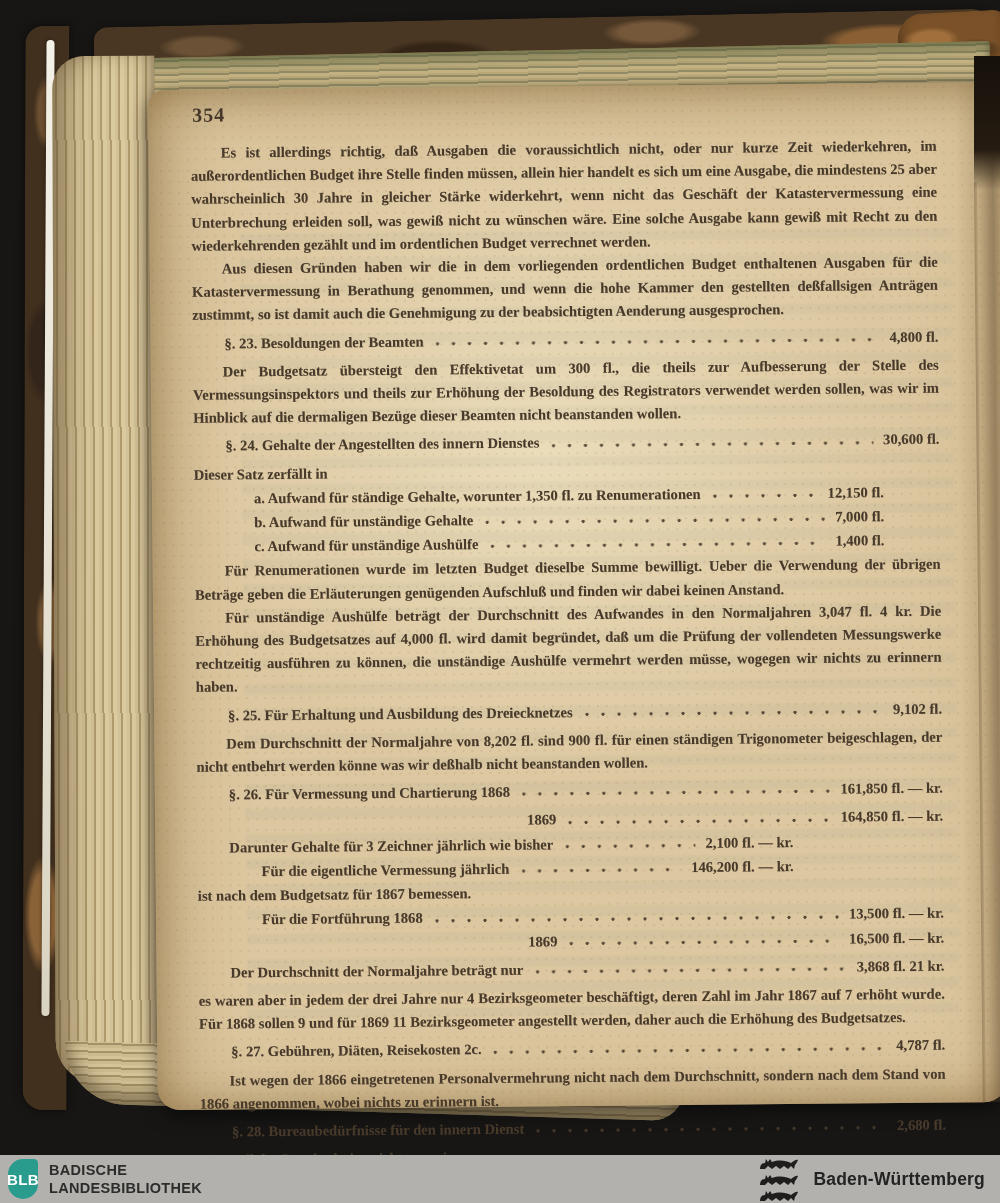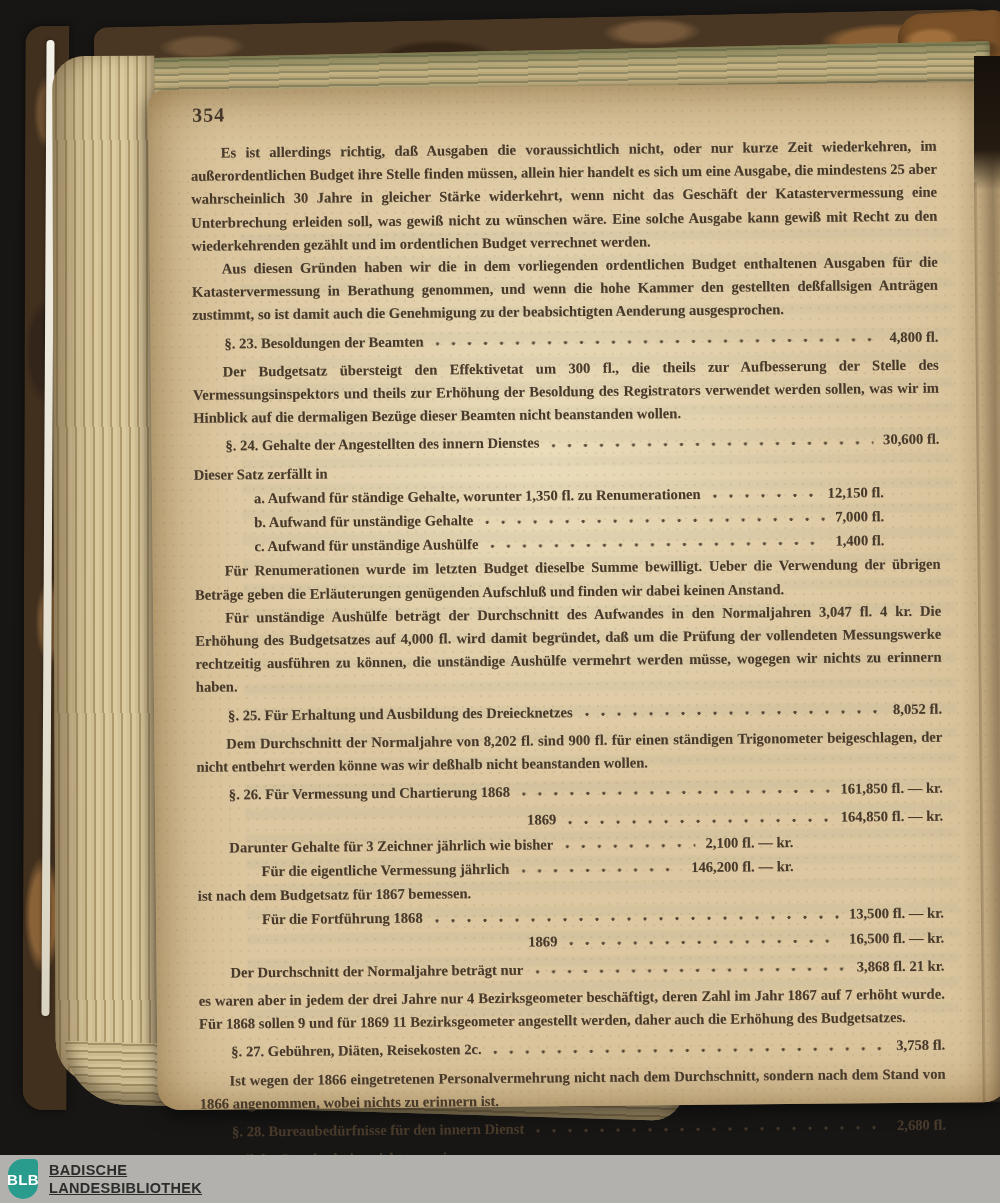--- a/index.html
+++ b/index.html
@@ -143,21 +143,21 @@
     font-family:"Liberation Sans", sans-serif;
   }
   .blb-logo{
     width:30px;height:40px;margin-left:8px;flex:0 0 auto;
     background:#2a9c8e;border-radius:18px 5px 18px 18px;
     display:flex;align-items:center;justify-content:center;
     color:#ffffff;font:700 15px "Liberation Sans", sans-serif;letter-spacing:.4px;
   }
   .library-name{
     margin-left:11px;font:700 14.5px/18px "Liberation Sans", sans-serif;
-    color:#2c2c2a;letter-spacing:.3px;text-decoration:underline;
+    color:#2c2c2a;letter-spacing:.3px;
   }
   .footer-right{margin-left:auto;margin-right:15px;display:flex;align-items:center;}
   .coa{display:block;}
   .state-name{font:700 17.5px "Liberation Sans", sans-serif;color:#232322;margin-left:10px;letter-spacing:.2px;}
 </style>
 </head>
 <body>
 
 <div class="leather-top"></div>
 <div class="leather-corner-right"></div>
@@ -201,21 +201,21 @@
         <div class="entry entry-sub">
           <span class="label">c. Aufwand für unständige Aushülfe</span>
           <span class="leader"></span>
           <span class="amount">1,400 fl.</span>
         </div>
         <p class="para">Für Renumerationen wurde im letzten Budget dieselbe Summe bewilligt. Ueber die Verwendung der übrigen Beträge geben die Erläuterungen genügenden Aufschluß und finden wir dabei keinen Anstand.</p>
         <p class="para">Für unständige Aushülfe beträgt der Durchschnitt des Aufwandes in den Normaljahren 3,047 fl. 4 kr. Die Erhöhung des Budgetsatzes auf 4,000 fl. wird damit begründet, daß um die Prüfung der vollendeten Messungswerke rechtzeitig ausführen zu können, die unständige Aushülfe vermehrt werden müsse, wogegen wir nichts zu erinnern haben.</p>
         <div class="entry entry-main">
           <span class="label">§. 25. Für Erhaltung und Ausbildung des Dreiecknetzes</span>
           <span class="leader"></span>
-          <span class="amount">8,052 fl.</span>
+          <span class="amount">9,102 fl.</span>
         </div>
         <p class="para">Dem Durchschnitt der Normaljahre von 8,202 fl. sind 900 fl. für einen ständigen Trigonometer beigeschlagen, der nicht entbehrt werden könne was wir deßhalb nicht beanstanden wollen.</p>
         <div class="entry entry-main">
           <span class="label">§. 26. Für Vermessung und Chartierung 1868</span>
           <span class="leader"></span>
           <span class="amount">161,850 fl. — kr.</span>
         </div>
         <div class="entry entry-year">
           <span class="label">1869</span>
           <span class="leader"></span>
@@ -244,21 +244,21 @@
         </div>
         <div class="entry entry-main">
           <span class="label">Der Durchschnitt der Normaljahre beträgt nur</span>
           <span class="leader"></span>
           <span class="amount">3,868 fl. 21 kr.</span>
         </div>
         <p class="para no-indent">es waren aber in jedem der drei Jahre nur 4 Bezirksgeometer beschäftigt, deren Zahl im Jahr 1867 auf 7 erhöht wurde. Für 1868 sollen 9 und für 1869 11 Bezirksgeometer angestellt werden, daher auch die Erhöhung des Budgetsatzes.</p>
         <div class="entry entry-main">
           <span class="label">§. 27. Gebühren, Diäten, Reisekosten 2c.</span>
           <span class="leader"></span>
-          <span class="amount">3,758 fl.</span>
+          <span class="amount">4,787 fl.</span>
         </div>
         <p class="para">Ist wegen der 1866 eingetretenen Personalvermehrung nicht nach dem Durchschnitt, sondern nach dem Stand von 1866 angenommen, wobei nichts zu erinnern ist.</p>
         <div class="entry entry-main">
           <span class="label">§. 28. Bureaubedürfnisse für den innern Dienst</span>
           <span class="leader"></span>
           <span class="amount">2,680 fl.</span>
         </div>
         <p class="plain-left">eist, weil der Durchschnitt, nichts zu erinnern.</p>
       </div>
   </div>
@@ -266,13 +266,23 @@
 <div class="dark-top-right"></div>
 
 <div class="footer">
   <div class="blb-logo">
     <span>BLB</span>
   </div>
   <div class="library-name">
     <div>BADISCHE</div>
     <div>LANDESBIBLIOTHEK</div>
   </div>
+  <div class="footer-right">
+    <svg class="coa" width="46" height="46" viewBox="0 0 46 46" aria-hidden="true">
+      <g fill="#1f1e1c">
+        <path d="M3 13 C3 9 5 7 8 7 L9 3 L11 6 L13 3 L15 6 L18 5 C25 4 30 5 34 7 C37 5 39 3 41 4 C40 6 39 8 38 9 L37 13 L34 10 L31 13 L27 10 L23 13 L19 10 L15 13 L11 10 L8 13 Z"></path>
+        <path transform="translate(0,16)" d="M3 13 C3 9 5 7 8 7 L9 3 L11 6 L13 3 L15 6 L18 5 C25 4 30 5 34 7 C37 5 39 3 41 4 C40 6 39 8 38 9 L37 13 L34 10 L31 13 L27 10 L23 13 L19 10 L15 13 L11 10 L8 13 Z"></path>
+        <path transform="translate(0,32)" d="M3 13 C3 9 5 7 8 7 L9 3 L11 6 L13 3 L15 6 L18 5 C25 4 30 5 34 7 C37 5 39 3 41 4 C40 6 39 8 38 9 L37 13 L34 10 L31 13 L27 10 L23 13 L19 10 L15 13 L11 10 L8 13 Z"></path>
+      </g>
+    </svg>
+    <span class="state-name">Baden-Württemberg</span>
+  </div>
 </div>
 
 </body></html>

